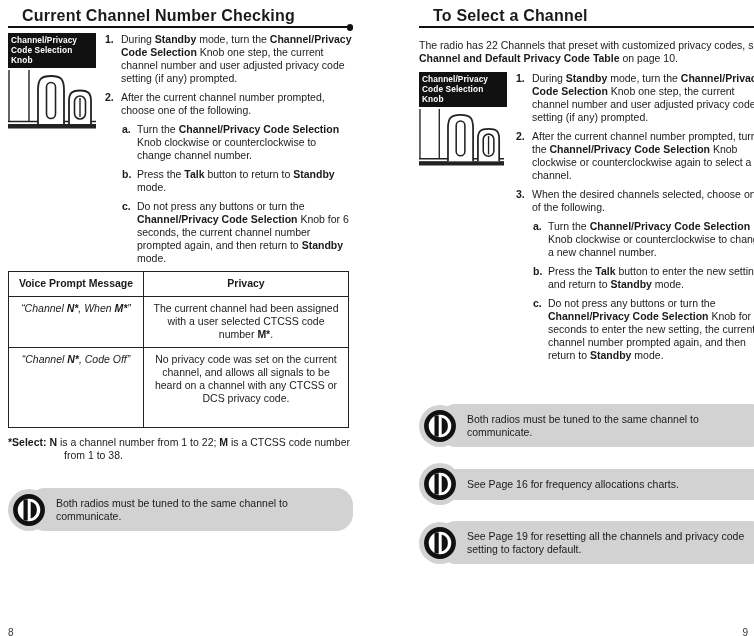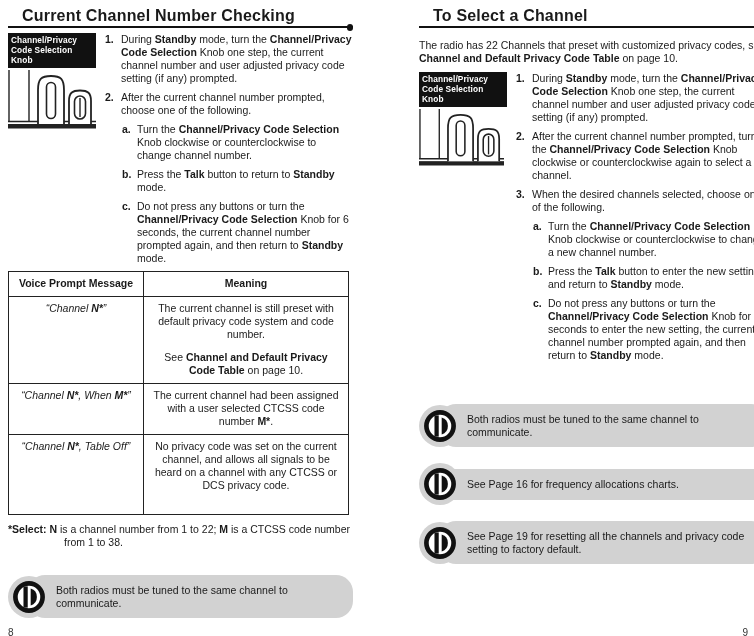--- a/index.html
+++ b/index.html
@@ -119,39 +119,32 @@
 
 
     <table class="vp">
       <colgroup>
           <col class="c1">
           <col>
         </colgroup>
       <thead>
         <tr>
           <th>Voice Prompt Message</th>
-          <th>Meaning</th>
+          <th>Privacy</th>
         </tr>
       </thead>
       <tbody>
-        <tr>
-          <td><i>“Channel </i><b class="it">N*</b><i>”</i></td>
-          <td>
-            <p>The current channel is still preset with default privacy code system and code number.</p>
-            <p>See <b>Channel and Default Privacy Code Table</b> on page 10.</p>
-          </td>
-        </tr>
         <tr>
           <td><i>“Channel </i><b class="it">N*</b><i>, When </i><b class="it">M*</b><i>”</i></td>
           <td>
             <p>The current channel had been assigned with a user selected CTCSS code number <b>M*</b>.</p>
           </td>
         </tr>
         <tr class="tall">
-          <td><i>“Channel </i><b class="it">N*</b><i>, Table Off”</i></td>
+          <td><i>“Channel </i><b class="it">N*</b><i>, Code Off”</i></td>
           <td>
             <p>No privacy code was set on the current channel, and allows all signals to be heard on a channel with any CTCSS or DCS privacy code.</p>
           </td>
         </tr>
       </tbody>
     </table>
 
     <div class="remarks"><b>*Select:</b> <b>N</b> is a channel number from 1 to 22; <b>M</b> is a CTCSS code number from 1 to 38.</div>
 
     <div class="notes">

